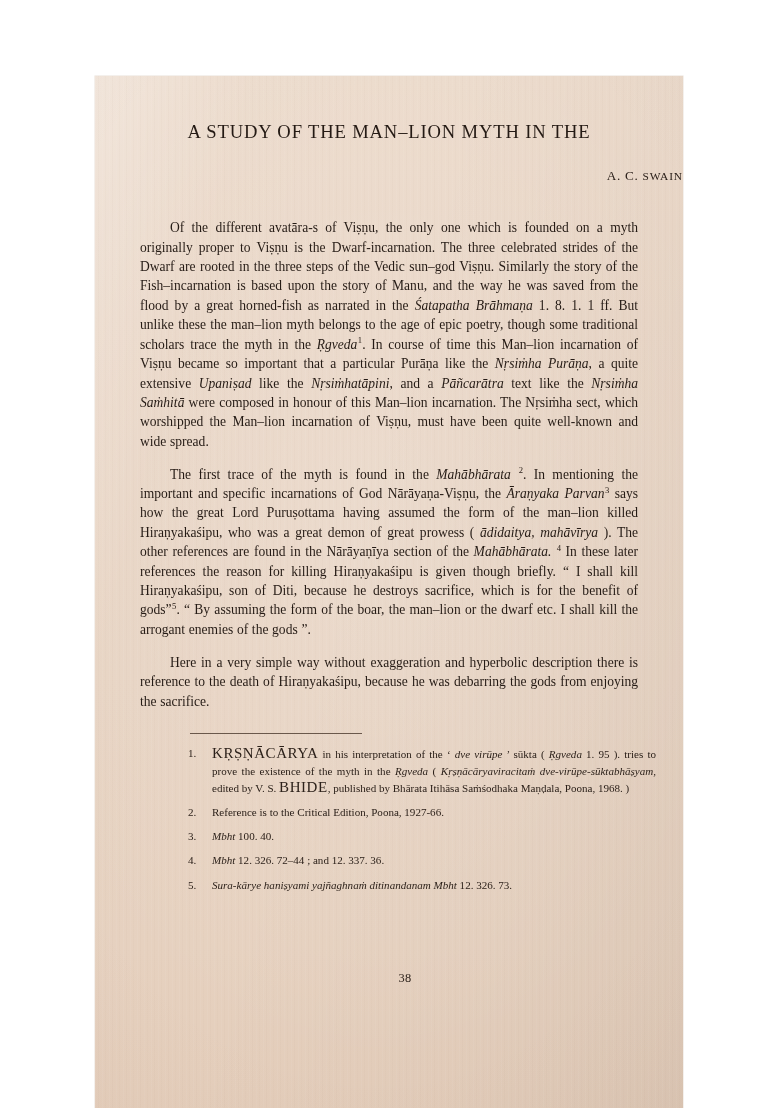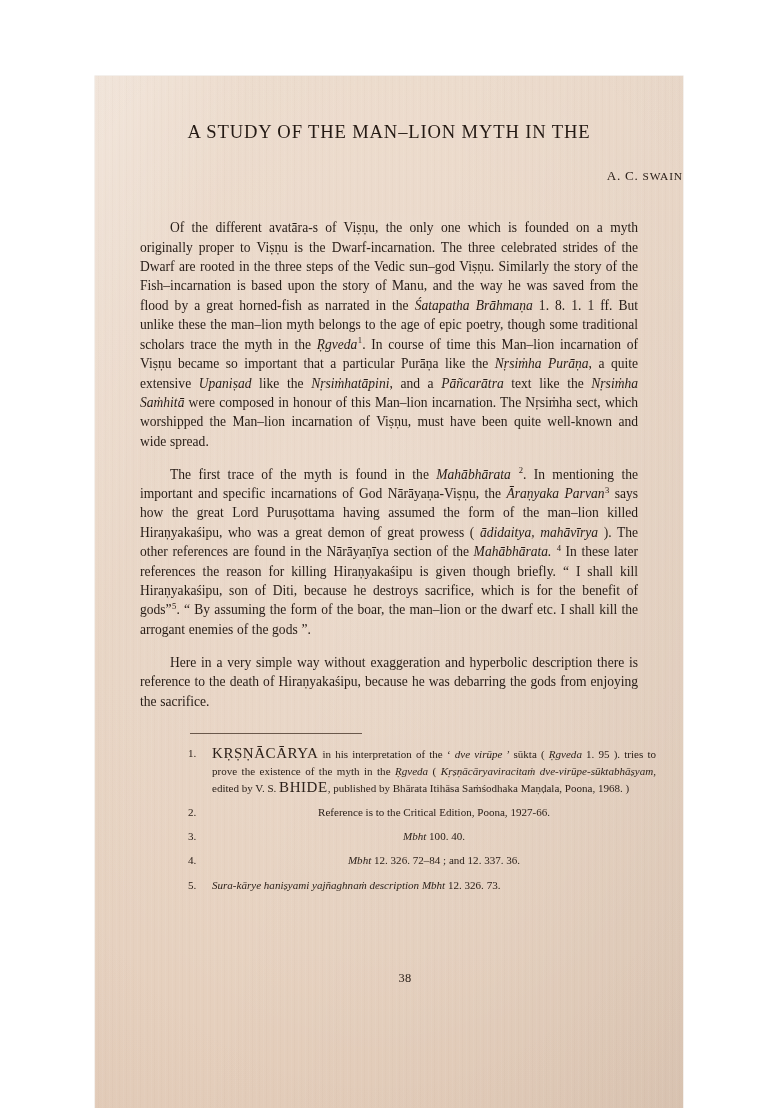--- a/index.html
+++ b/index.html
@@ -131,21 +131,21 @@
     width: 26px;
     flex: 0 0 26px;
     text-align: left;
     padding-left: 2px;
     box-sizing: border-box;
   }
   .fn-text {
     flex: 1 1 auto;
     text-align: justify;
   }
-  .fn-text.nojust { text-align: center; }
+  .fn-text.nojust { text-align: left; }
   .smallcaps {
     font-size: 15px;
     letter-spacing: 0.55px;
   }
 
   
   .folio {
     position: absolute;
     left: 0;
     right: 0;
@@ -191,25 +191,25 @@
             <div class="fn-item">
               <div class="fn-num">2.</div>
               <div class="fn-text nojust"><span>Reference is to the Critical Edition, Poona, 1927-66.</span></div>
             </div>
             <div class="fn-item">
               <div class="fn-num">3.</div>
               <div class="fn-text nojust"><i>Mbht</i><span> 100. 40.</span></div>
             </div>
             <div class="fn-item">
               <div class="fn-num">4.</div>
-              <div class="fn-text nojust"><i>Mbht</i><span> 12. 326. 72–84 ; and 12. 337. 36.</span></div>
+              <div class="fn-text nojust"><i>Mbht</i><span> 12. 326. 72–44 ; and 12. 337. 36.</span></div>
             </div>
             <div class="fn-item">
               <div class="fn-num">5.</div>
-              <div class="fn-text"><i>Sura-kārye haniṣyami yajñaghnaṁ description</i><span> </span><i>Mbht</i><span> 12. 326. 73.</span></div>
+              <div class="fn-text"><i>Sura-kārye haniṣyami yajñaghnaṁ ditinandanam</i><span> </span><i>Mbht</i><span> 12. 326. 73.</span></div>
             </div>
           </div>
       </div>
     </div>
 
     <div class="folio">38</div>
 
   </div>
 </div>
 

